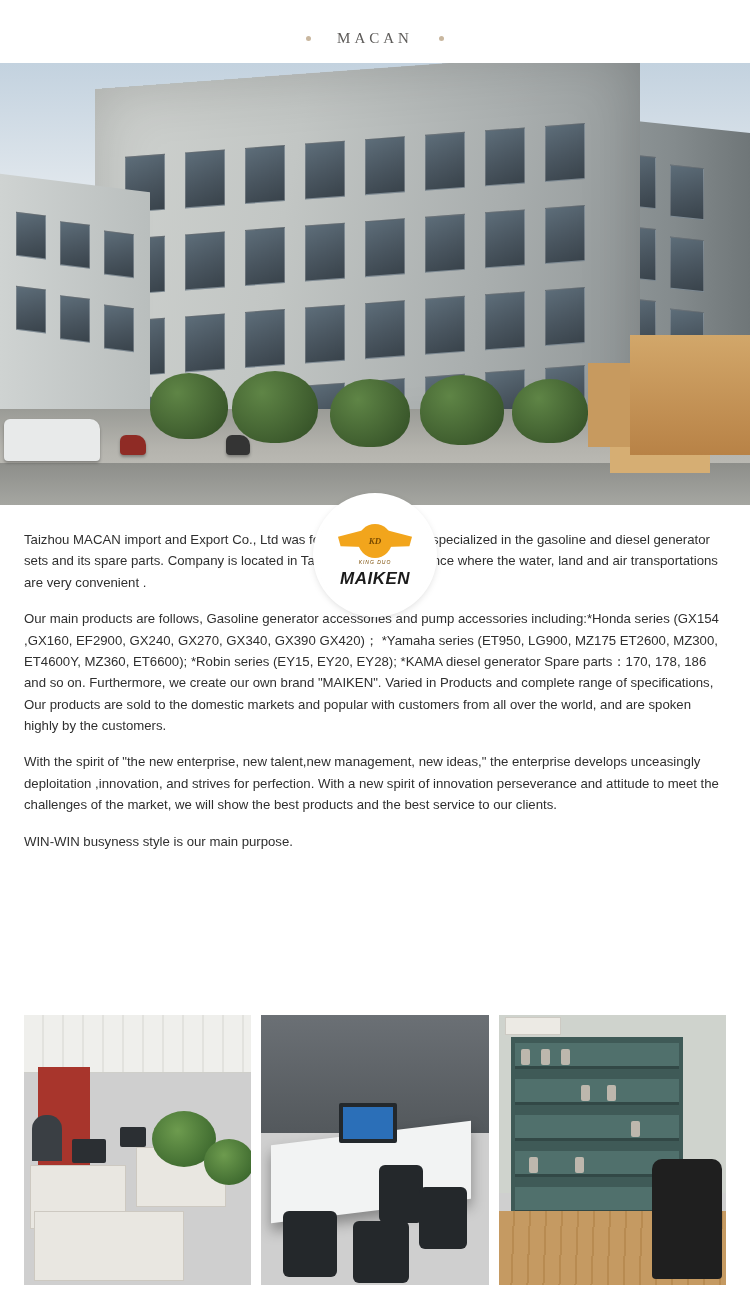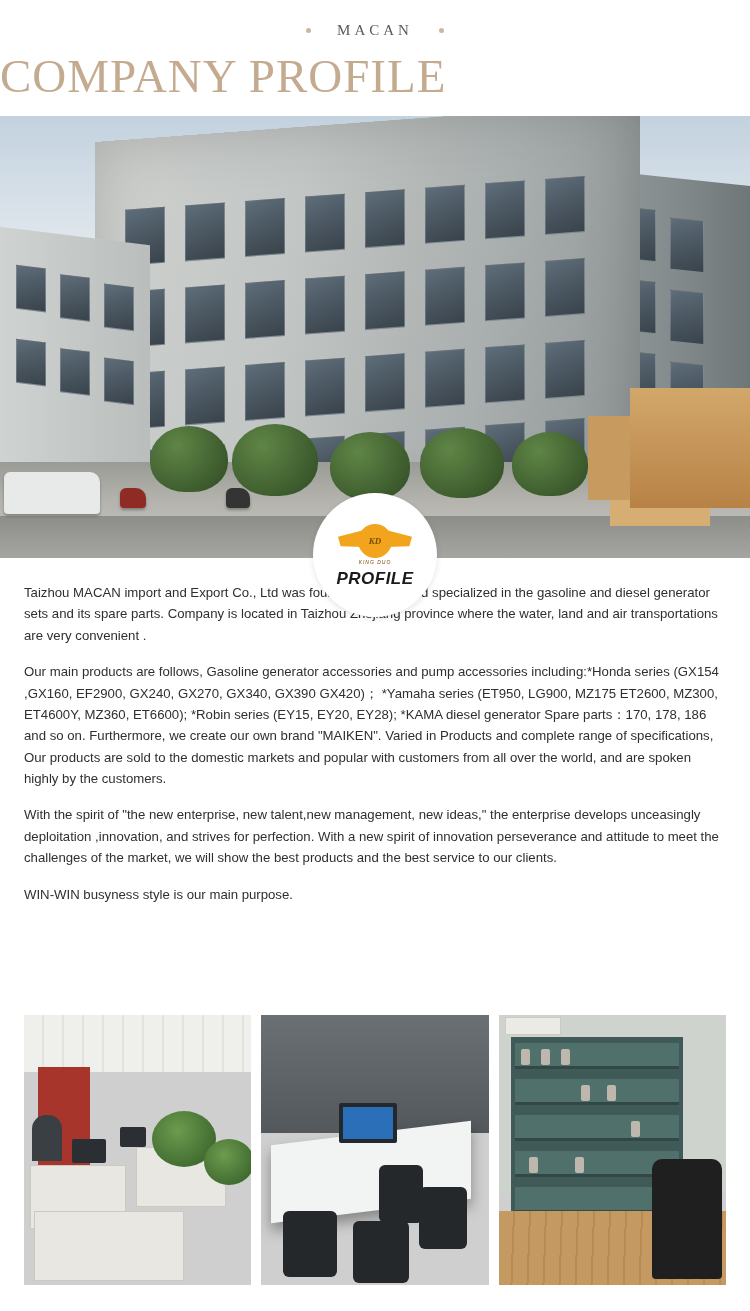--- a/index.html
+++ b/index.html
@@ -8,22 +8,22 @@
     width: 750px;
     height: 1311px;
     background: #ffffff;
     font-family: "Liberation Sans", sans-serif;
     overflow: hidden;
     position: relative;
   }
 
   
   .header {
-    padding-top: 22px;
-    text-align: left;
+    padding-top: 30px;
+    text-align: right;
   }
   .brand-row {
     display: flex;
     align-items: center;
     justify-content: center;
     gap: 26px;
   }
   .brand-dot {
     width: 5px; height: 5px;
     border-radius: 50%;
@@ -229,21 +229,20 @@
 </style>
 </head>
 <body>
 
 <div class="header">
   <div class="brand-row">
     <span class="brand-dot"></span>
     <span class="brand-name">MACAN</span>
     <span class="brand-dot"></span>
   </div>
-  <h1 class="page-title">COMPANY PROFILE</h1>
 </div>
 
 <div class="hero">
   <div class="sky"></div>
 
   <div class="bldg-right">
     <div class="win-grid">
       <div class="win" style="left:16px; top:28px; width:34px; height:52px;"></div>
       <div class="win" style="left:62px; top:34px; width:34px; height:52px;"></div>
       <div class="win" style="left:110px; top:40px; width:34px; height:52px;"></div>
@@ -321,21 +320,21 @@
   <div class="boxes"></div>
 </div>
 
 <div class="logo-badge">
   <div class="logo-mark">
     <span class="wing left"></span>
     <span class="wing right"></span>
     <span class="logo-circle">KD</span>
   </div>
   <div class="logo-sub">KING DUO</div>
-  <div class="logo-text">PROFILE</div>
+  <div class="logo-text">MAIKEN</div>
 </div>
 
 <div class="content">
   <p>Taizhou MACAN import and Export Co., Ltd was founded in 2011 and specialized in the gasoline and diesel generator sets and its spare parts. Company is located in Taizhou Zhejiang province where the water, land and air transportations are very convenient .</p>
   <p>Our main products are follows, Gasoline generator accessories and pump accessories including:*Honda series (GX154 ,GX160, EF2900, GX240, GX270, GX340, GX390 GX420)； *Yamaha series (ET950, LG900, MZ175 ET2600, MZ300, ET4600Y, MZ360, ET6600); *Robin series (EY15, EY20, EY28); *KAMA diesel generator Spare parts：170, 178, 186 and so on. Furthermore, we create our own brand "MAIKEN". Varied in Products and complete range of specifications, Our products are sold to the domestic markets and popular with customers from all over the world, and are spoken highly by the customers.</p>
   <p>With the spirit of "the new enterprise, new talent,new management, new ideas," the enterprise develops unceasingly deploitation ,innovation, and strives for perfection. With a new spirit of innovation perseverance and attitude to meet the challenges of the market, we will show  the best products and the best service to our clients.</p>
   <p>WIN-WIN busyness style is our main purpose.</p>
 </div>
 
 <div class="gallery">

